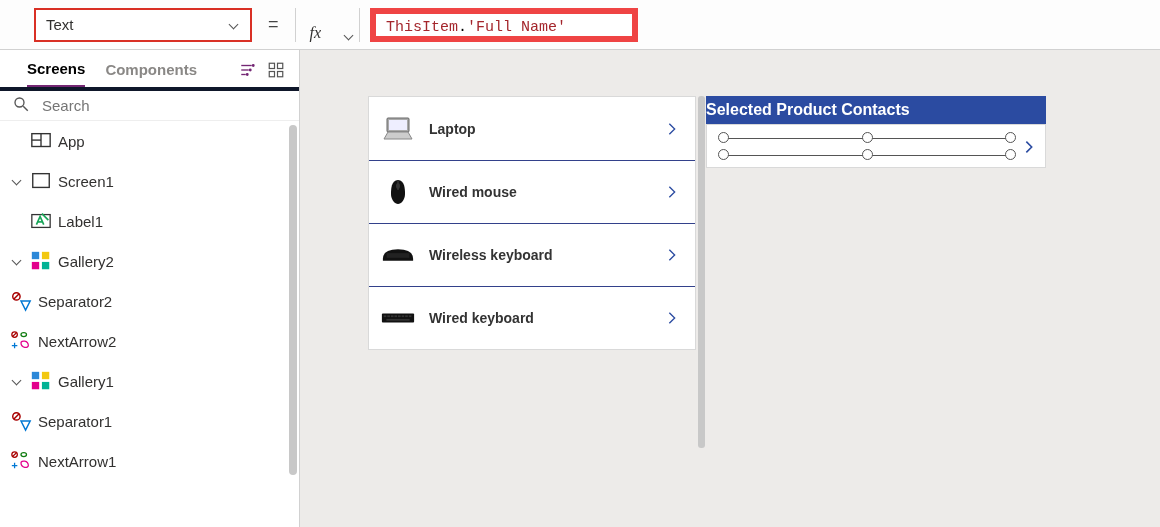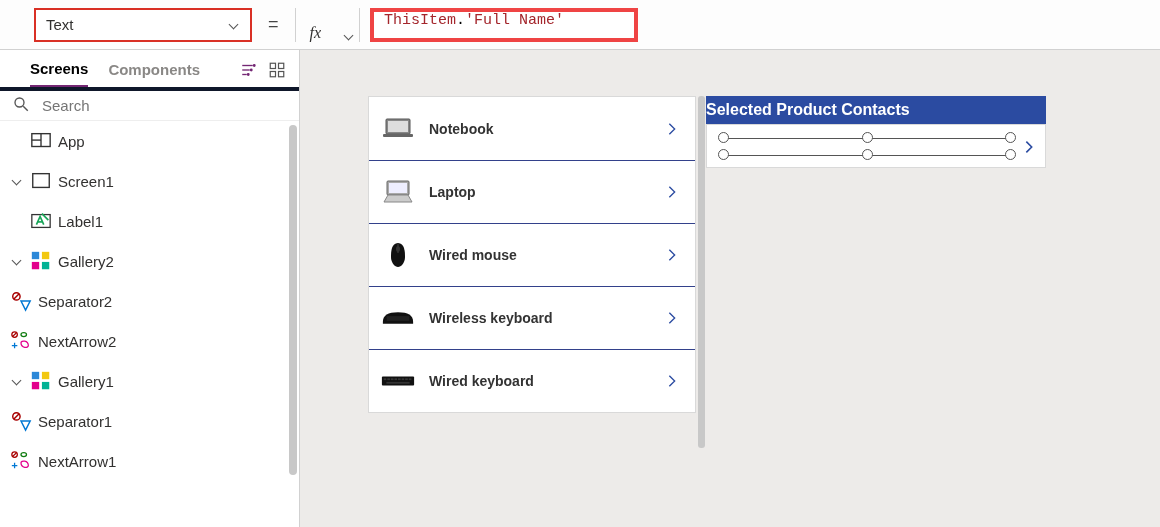--- a/index.html
+++ b/index.html
@@ -41,23 +41,23 @@
     display: flex;
     align-items: flex-end;
     height: 34px;
     padding: 0 4px;
     gap: 22px;
     border-left: 1px solid #d1d1d1;
     border-right: 1px solid #d1d1d1;
   }
   .fx-label { font-style: italic; font-family: "Segoe UI", serif; font-size: 16px; padding-left: 10px; }
   .formula-input {
-    border: 4px solid #ef4444;
-    display: flex;
-    align-items: flex-start;
+    border: 6px solid #ef4444;
+    display: flex;
+    align-items: flex-end;
     height: 34px;
     width: 268px;
     padding: 0 10px;
     background: #fff;
     font-family: Consolas, "Courier New", monospace;
     font-size: 15px;
   }
   .tok-this { color: #a4262c; }
   .tok-dot  { color: #000; }
   .tok-str  { color: #a4262c; }
@@ -79,21 +79,21 @@
   .main { flex: 1 1 auto; display: flex; min-height: 0; }
   
   .left-panel {
     width: 300px;
     border-right: 1px solid #d1d1d1;
     background: #fff;
     display: flex;
     flex-direction: column;
     position: relative;
   }
-  .tabs { display: flex; align-items: center; padding: 6px 14px 0 30px; gap: 20px; }
+  .tabs { display: flex; align-items: center; padding: 6px 14px 0 11px; gap: 20px; margin-left: 16px; }
   .tab { font-size: 15px; font-weight: 600; color: #8a8886; padding: 4px 0 8px 0; cursor: pointer; }
   .tab.active { color: #000; border-bottom: 2px solid #742774; }
   .tabs .spacer { flex: 1; }
   .tab-icons { display: flex; gap: 10px; align-items: center; margin-left: auto; }
   .search-row { border-top: 4px solid #0f172a; border-bottom: 1px solid #eee; padding: 4px 12px; display: flex; align-items: center; gap: 10px; }
   .search-row input { border: none; outline: none; font-size: 15px; flex: 1; color: #605e5c; background: transparent; }
   .tree { position: relative; overflow: hidden; flex: 1; }
   .tree ul { list-style: none; margin: 0; padding: 0; }
   .tree li { user-select: none; }
   .tree li > .row {
@@ -411,35 +411,20 @@
       </ul>
     </div>
   </div>
 
   <div class="canvas-wrap">
     <div class="canvas">
 
       <div style="position:relative;">
         <div class="gallery">
 
-          <div class="g-item">
-            <span class="thumb">
-              <svg width="34" height="24" viewBox="0 0 34 24">
-                  <rect x="5" y="2" width="24" height="15" rx="1" fill="#888" stroke="#555"></rect>
-                  <rect x="7" y="4" width="20" height="11" fill="#ddd"></rect>
-                  <rect x="2" y="17" width="30" height="3" rx="1" fill="#666"></rect>
-                </svg>
-            </span>
-            <span class="title">Notebook</span>
-            <span class="chevron">
-              <svg class="chev-right" viewBox="0 0 24 24">
-                  <path d="M8 4 L16 12 L8 20"></path>
-                </svg>
-            </span>
-          </div>
 
           <div class="g-item">
             <span class="thumb">
               <svg width="34" height="24" viewBox="0 0 34 24">
                   <rect x="6" y="1" width="22" height="14" rx="1" fill="#aaa" stroke="#666"></rect>
                   <rect x="8" y="3" width="18" height="10" fill="#eef"></rect>
                   <polygon points="3,22 31,22 27,15 7,15" fill="#ccc" stroke="#888"></polygon>
                 </svg>
             </span>
             <span class="title">Laptop</span>

